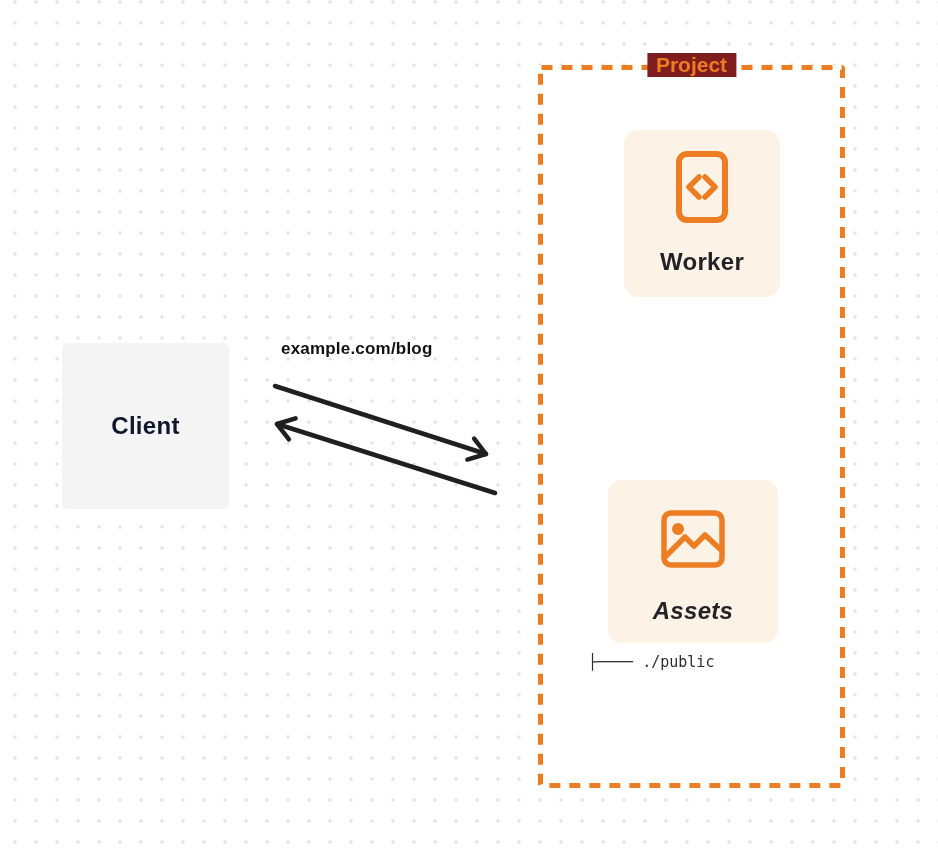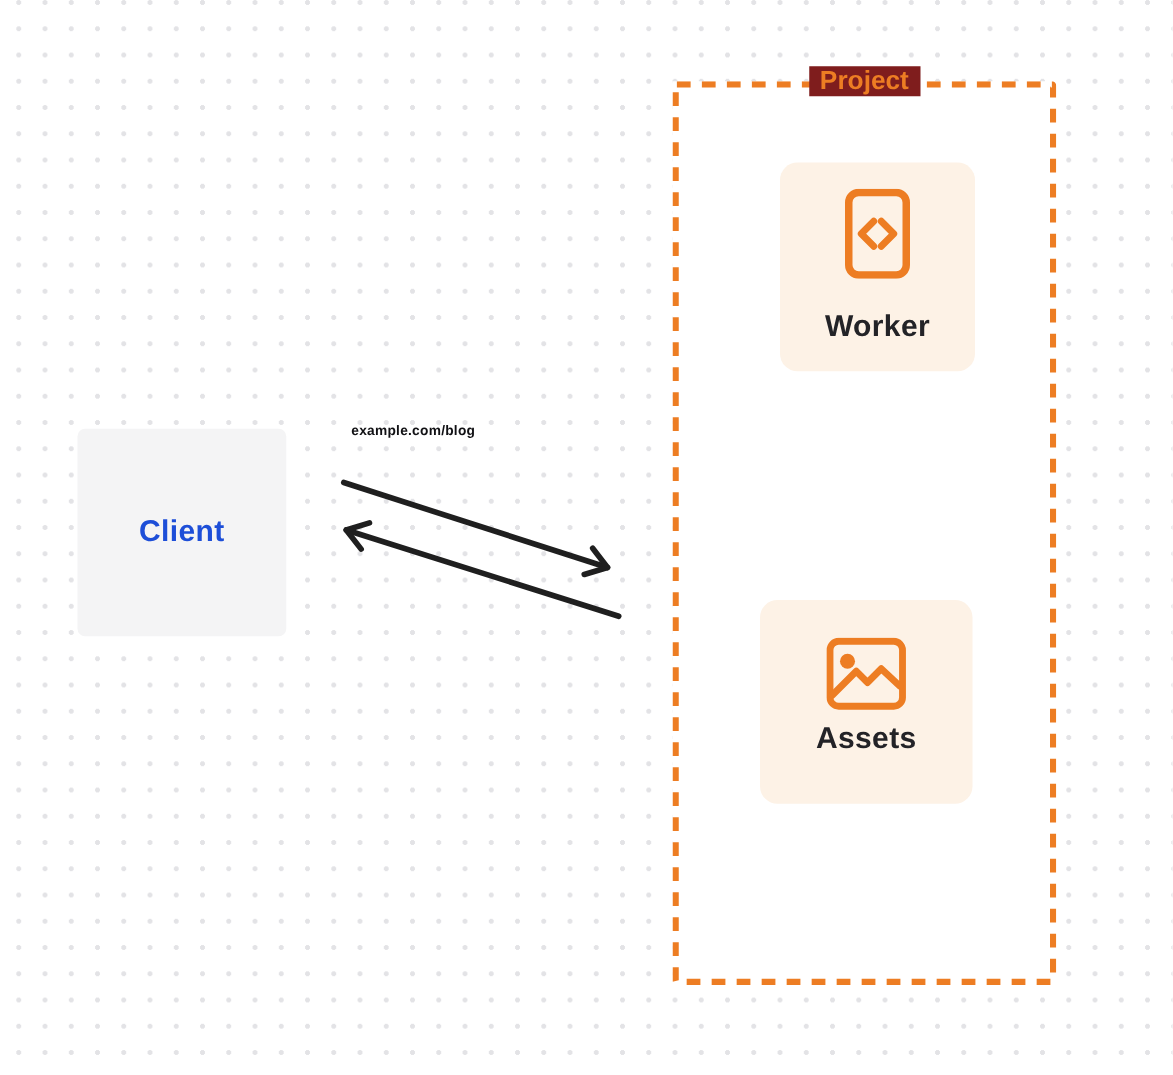--- a/index.html
+++ b/index.html
@@ -20,28 +20,28 @@
   
   .client-box {
     position: absolute;
     left: 62px; top: 343px;
     width: 167px; height: 166px;
     background: #f4f4f5;
     border-radius: 6px;
     display: flex; align-items: center; justify-content: center;
   }
   .client-box .label {
-    font-size: 24px; font-weight: 700; color: #1d4ed8; letter-spacing: .3px;
+    font-size: 24px; font-weight: 700; color: #0f172a; letter-spacing: .3px;
   }
 
   
   .request-label {
     position: absolute;
     left: 281px; top: 339px;
-    font-size: 11px; font-weight: 700; color: #111114;
+    font-size: 17px; font-weight: 700; color: #111114;
     letter-spacing: .2px;
     white-space: nowrap;
   }
 
   
   .arrows {
     position: absolute; left: 0; top: 0;
     width: 938px; height: 860px;
     pointer-events: none;
   }
@@ -73,21 +73,21 @@
     position: absolute;
     background: #fdf2e6;
     border-radius: 14px;
     display: flex; flex-direction: column; align-items: center;
   }
   .worker-card { left: 74px; top: 65px; width: 156px; height: 167px; margin-left: 12px; }
   .worker-card .icon { margin-top: 21px; }
   .worker-card .card-label { margin-top: 25px; }
   .assets-card { left: 70px; top: 415px; width: 170px; height: 163px; }
   .assets-card .icon { margin-top: 30px; }
-  .assets-card .card-label { margin-top: 9px; }
+  .assets-card .card-label { margin-top: 29px; font-style: italic; }
   .card-label {
     font-size: 24px; font-weight: 700; color: #232327; letter-spacing: .3px;
   }
 
   
   .file-tree {
     position: absolute;
     left: 50px; top: 586px;
     font-family: "DejaVu Sans Mono", "Liberation Mono", monospace;
     font-size: 15px; line-height: 22px;
@@ -134,16 +134,17 @@
     <div class="card assets-card">
       <svg class="icon" width="64" height="58" viewBox="0 0 64 58" xmlns="http://www.w3.org/2000/svg" aria-hidden="true">
         <rect x="3" y="3" width="58" height="52" rx="7" fill="none" stroke="#ed7d23" stroke-width="5.5"></rect>
         <circle cx="17" cy="19" r="6" fill="#ed7d23"></circle>
         <polyline points="5,46 24,27 33,36 44,25 59,39" fill="none" stroke="#ed7d23" stroke-width="5.5" stroke-linecap="round" stroke-linejoin="round"></polyline>
       </svg>
       <div class="card-label">Assets</div>
     </div>
 
     <div class="file-tree">
+      <div class="tree-line">├──── ./public</div>
     </div>
   </div>
 
 </div>
 
 </body></html>

